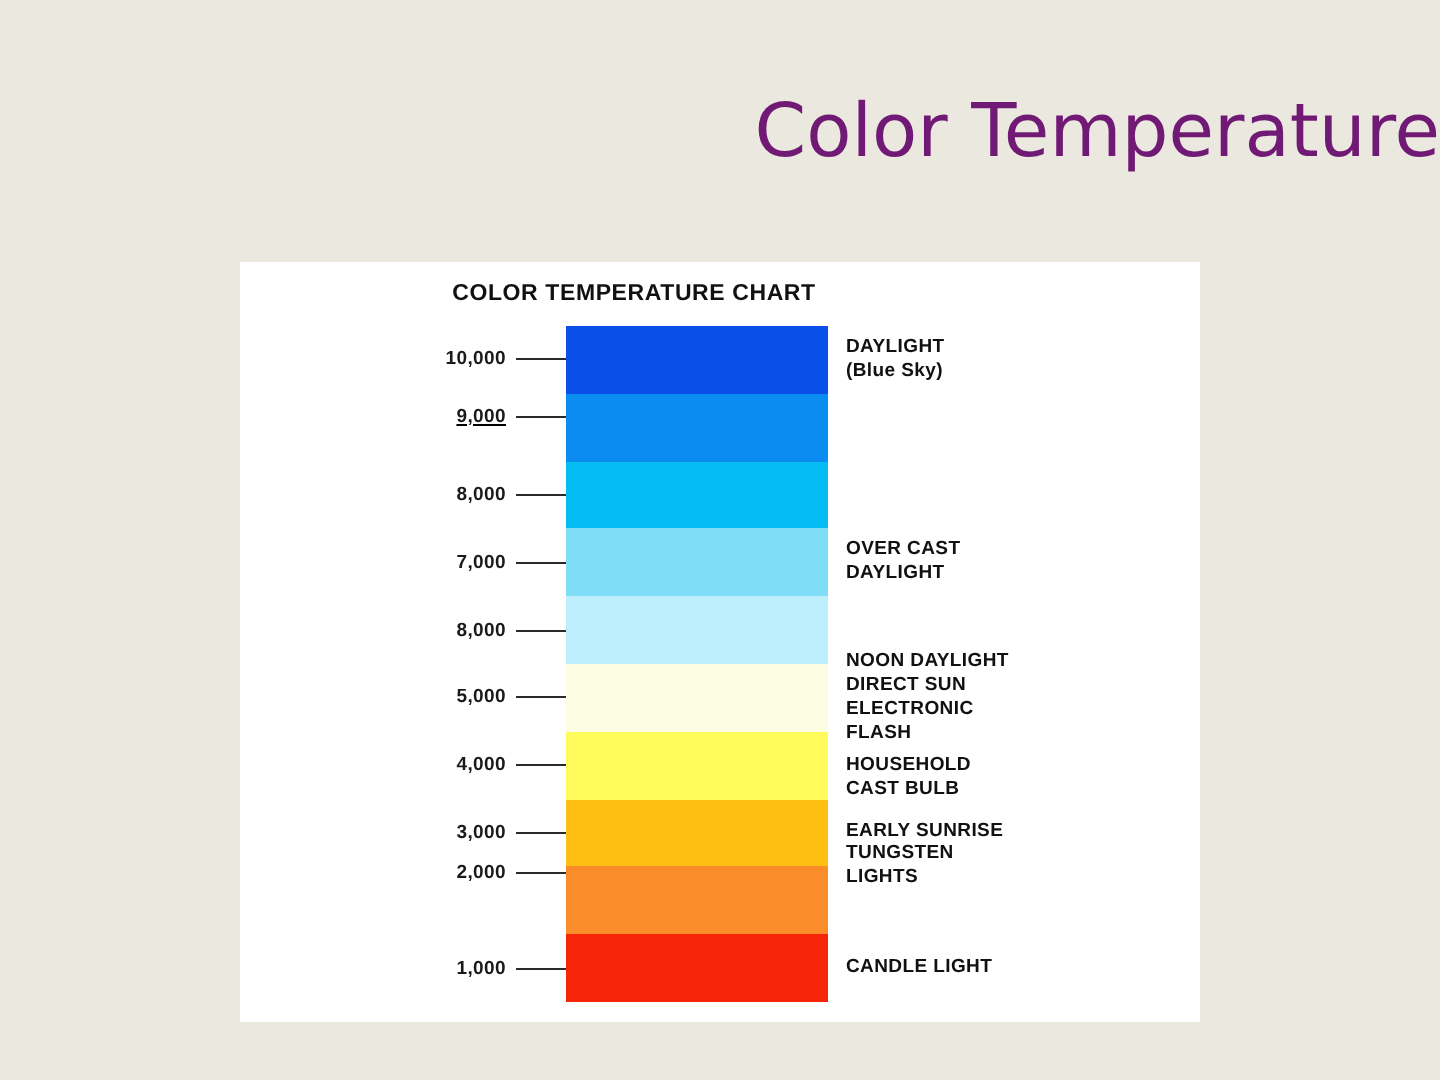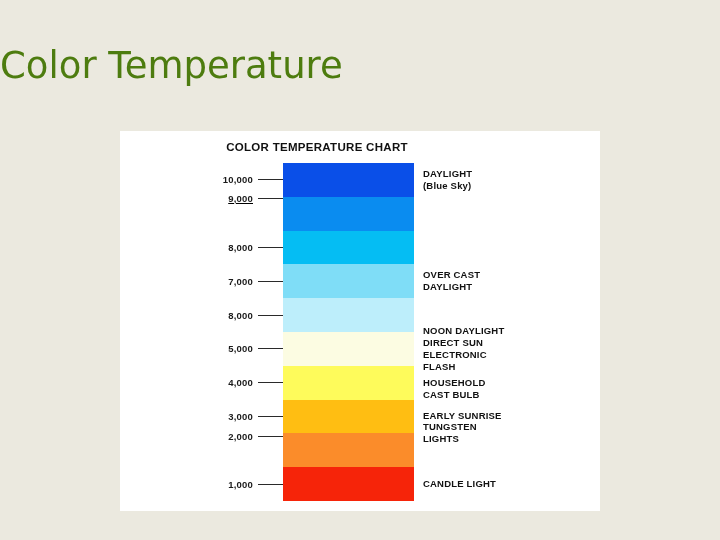--- a/index.html
+++ b/index.html
@@ -14,25 +14,25 @@
     overflow: hidden;
     position: relative;
   }
 
   
   .slide-title {
     position: absolute;
     left: 0;
     top: 46px;
     width: 720px;
-    text-align: left;
+    text-align: right;
     font-family: "DejaVu Sans", sans-serif;
     font-size: 37px;
     font-weight: 400;
-    color: #4d7c0f;
+    color: #701a75;
     letter-spacing: 0px;
     line-height: 1.1;
   }
 
   
   .image-panel {
     position: absolute;
     left: 120px;
     top: 131px;
     width: 480px;
@@ -140,21 +140,21 @@
 
   <div class="chart-area">
 
     <div class="chart-heading">COLOR TEMPERATURE CHART</div>
 
     <div class="ticks">
         <div class="tick" style="top: 16.9px; text-align: right;">
           <span class="tick-label">10,000</span>
           <span class="tick-line"></span>
         </div>
-        <div class="tick" style="top: 35px; text-decoration: underline;">
+        <div class="tick" style="top: 45px; text-decoration: underline;">
           <span class="tick-label">9,000</span>
           <span class="tick-line"></span>
         </div>
         <div class="tick" style="top: 84.5px;">
           <span class="tick-label">8,000</span>
           <span class="tick-line"></span>
         </div>
         <div class="tick" style="top: 118.3px;">
           <span class="tick-label">7,000</span>
           <span class="tick-line"></span>

